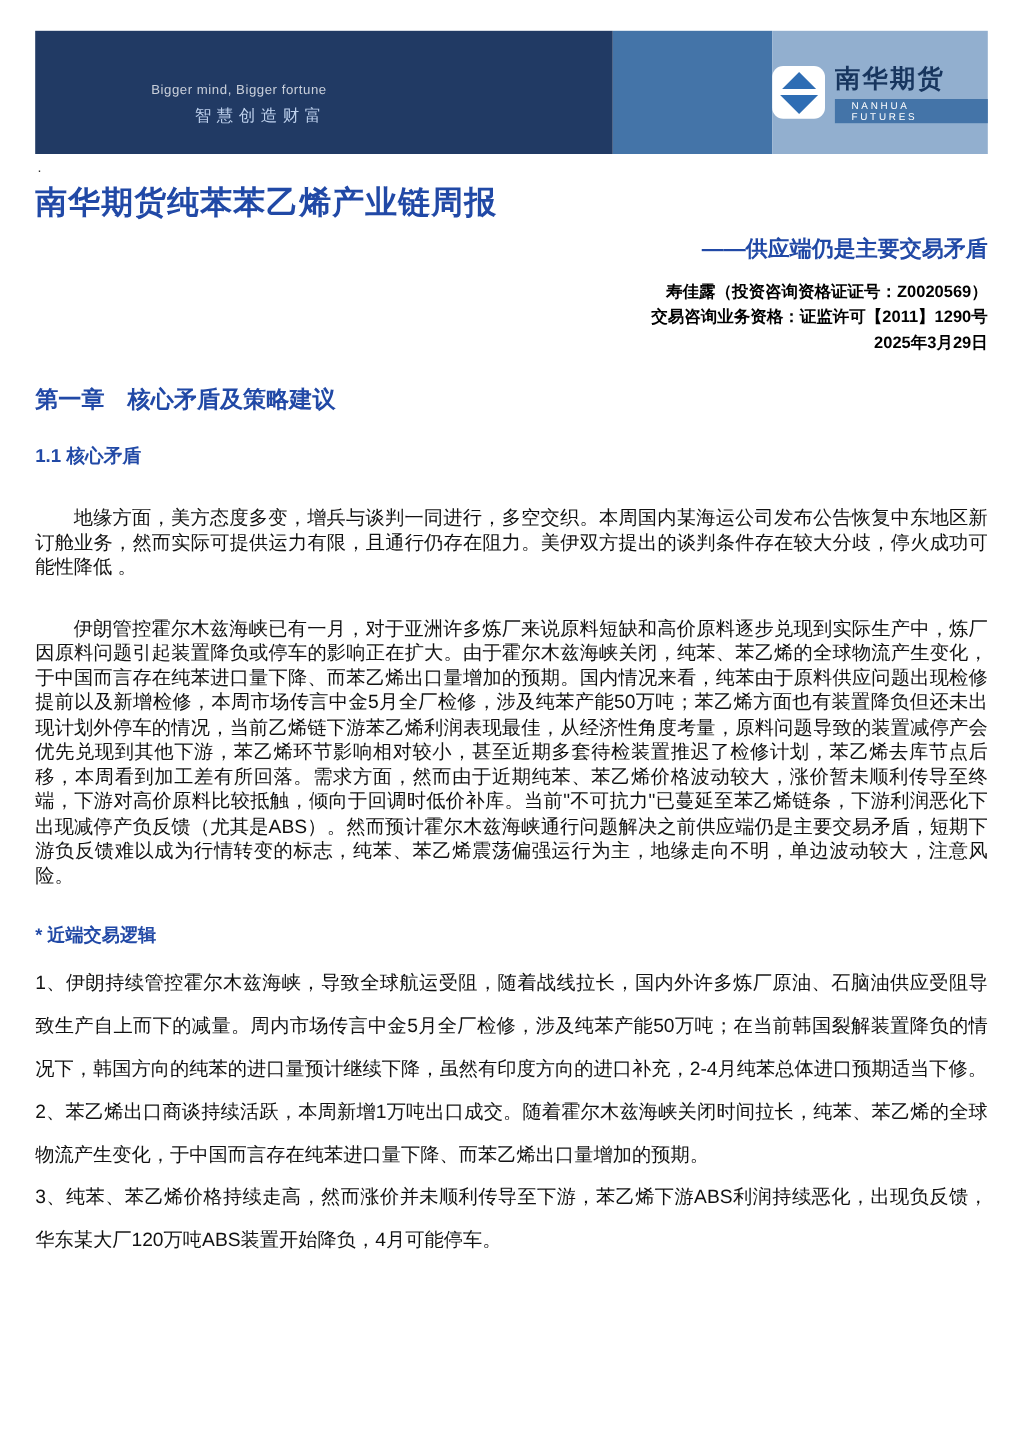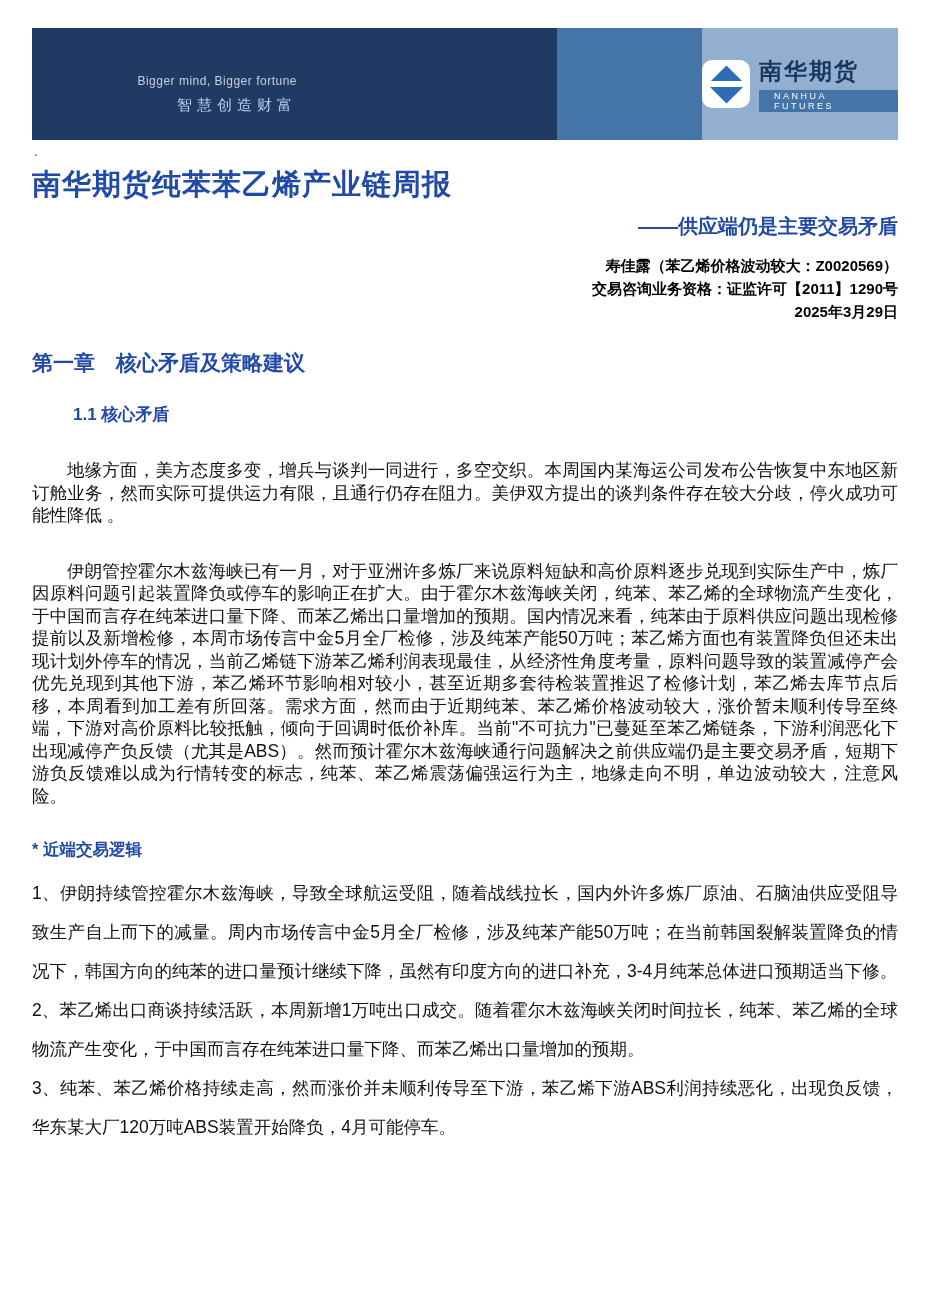--- a/index.html
+++ b/index.html
@@ -32,21 +32,21 @@
 
   .stray { font-size: 13px; color: #333333; margin: 4px 0 2px 2px; }
 
   
   .title { font-size: 29px; font-weight: bold; color: #2149A6; letter-spacing: 1px; margin-top: 6px; white-space: pre-wrap; }
   .subtitle { text-align: right; font-size: 20px; font-weight: bold; color: #2149A6; margin-top: 8px; white-space: pre-wrap; }
   .meta { text-align: right; margin-top: 14px; font-weight: bold; font-size: 15px; line-height: 23px; color: #000000; }
 
   
   .chapter-heading { margin-top: 26px; font-size: 21px; font-weight: bold; color: #2149A6; white-space: pre-wrap; }
-  .section-heading { margin-top: 26px; font-size: 17px; font-weight: bold; color: #2149A6; margin-left: 41px; }
+  .section-heading { margin-top: 26px; font-size: 17px; font-weight: bold; color: #2149A6; }
   .body-block { margin-top: 17px; }
   .body-para {
     font-size: 17.5px; line-height: 22.5px; color: #111111;
     text-align: justify; text-indent: 2em; margin-top: 33px;
   }
   .logic-heading { margin-top: 32px; font-size: 16.5px; font-weight: bold; color: #2149A6; white-space: pre-wrap; }
   .points { margin-top: 13px; }
   .point { font-size: 17.5px; line-height: 39px; color: #111111; text-align: justify; }
 </style>
 </head>
@@ -71,34 +71,34 @@
         <div class="logo-en">NANHUA FUTURES</div>
       </div>
     </div>
   </div>
 
   <div class="stray">.</div>
 
   <h1 class="title">南华期货纯苯苯乙烯产业链周报</h1>
   <div class="subtitle">——供应端仍是主要交易矛盾</div>
   <div class="meta">
-    <div>寿佳露（苯乙烯价格波动较大：Z0020569）</div>
+    <div>寿佳露（投资咨询资格证证号：Z0020569）</div>
     <div>交易咨询业务资格：证监许可【2011】1290号</div>
     <div>2025年3月29日</div>
   </div>
 
   <h2 class="chapter-heading">第一章　核心矛盾及策略建议</h2>
   <h3 class="section-heading">1.1 核心矛盾</h3>
 
   <div class="body-block">
     <p class="body-para">地缘方面，美方态度多变，增兵与谈判一同进行，多空交织。本周国内某海运公司发布公告恢复中东地区新订舱业务，然而实际可提供运力有限，且通行仍存在阻力。美伊双方提出的谈判条件存在较大分歧，停火成功可能性降低 。</p>
     <p class="body-para">伊朗管控霍尔木兹海峡已有一月，对于亚洲许多炼厂来说原料短缺和高价原料逐步兑现到实际生产中，炼厂因原料问题引起装置降负或停车的影响正在扩大。由于霍尔木兹海峡关闭，纯苯、苯乙烯的全球物流产生变化，于中国而言存在纯苯进口量下降、而苯乙烯出口量增加的预期。国内情况来看，纯苯由于原料供应问题出现检修提前以及新增检修，本周市场传言中金5月全厂检修，涉及纯苯产能50万吨；苯乙烯方面也有装置降负但还未出现计划外停车的情况，当前乙烯链下游苯乙烯利润表现最佳，从经济性角度考量，原料问题导致的装置减停产会优先兑现到其他下游，苯乙烯环节影响相对较小，甚至近期多套待检装置推迟了检修计划，苯乙烯去库节点后移，本周看到加工差有所回落。需求方面，然而由于近期纯苯、苯乙烯价格波动较大，涨价暂未顺利传导至终端，下游对高价原料比较抵触，倾向于回调时低价补库。当前"不可抗力"已蔓延至苯乙烯链条，下游利润恶化下出现减停产负反馈（尤其是ABS）。然而预计霍尔木兹海峡通行问题解决之前供应端仍是主要交易矛盾，短期下游负反馈难以成为行情转变的标志，纯苯、苯乙烯震荡偏强运行为主，地缘走向不明，单边波动较大，注意风险。</p>
   </div>
 
   <h4 class="logic-heading">* 近端交易逻辑</h4>
 
   <div class="points">
-    <p class="point">1、伊朗持续管控霍尔木兹海峡，导致全球航运受阻，随着战线拉长，国内外许多炼厂原油、石脑油供应受阻导致生产自上而下的减量。周内市场传言中金5月全厂检修，涉及纯苯产能50万吨；在当前韩国裂解装置降负的情况下，韩国方向的纯苯的进口量预计继续下降，虽然有印度方向的进口补充，3-4月纯苯总体进口预期适当下修。</p>
+    <p class="point">1、伊朗持续管控霍尔木兹海峡，导致全球航运受阻，随着战线拉长，国内外许多炼厂原油、石脑油供应受阻导致生产自上而下的减量。周内市场传言中金5月全厂检修，涉及纯苯产能50万吨；在当前韩国裂解装置降负的情况下，韩国方向的纯苯的进口量预计继续下降，虽然有印度方向的进口补充，2-4月纯苯总体进口预期适当下修。</p>
     <p class="point">2、苯乙烯出口商谈持续活跃，本周新增1万吨出口成交。随着霍尔木兹海峡关闭时间拉长，纯苯、苯乙烯的全球物流产生变化，于中国而言存在纯苯进口量下降、而苯乙烯出口量增加的预期。</p>
     <p class="point">3、纯苯、苯乙烯价格持续走高，然而涨价并未顺利传导至下游，苯乙烯下游ABS利润持续恶化，出现负反馈，华东某大厂120万吨ABS装置开始降负，4月可能停车。</p>
   </div>
 
 </div>
 
 </body></html>

